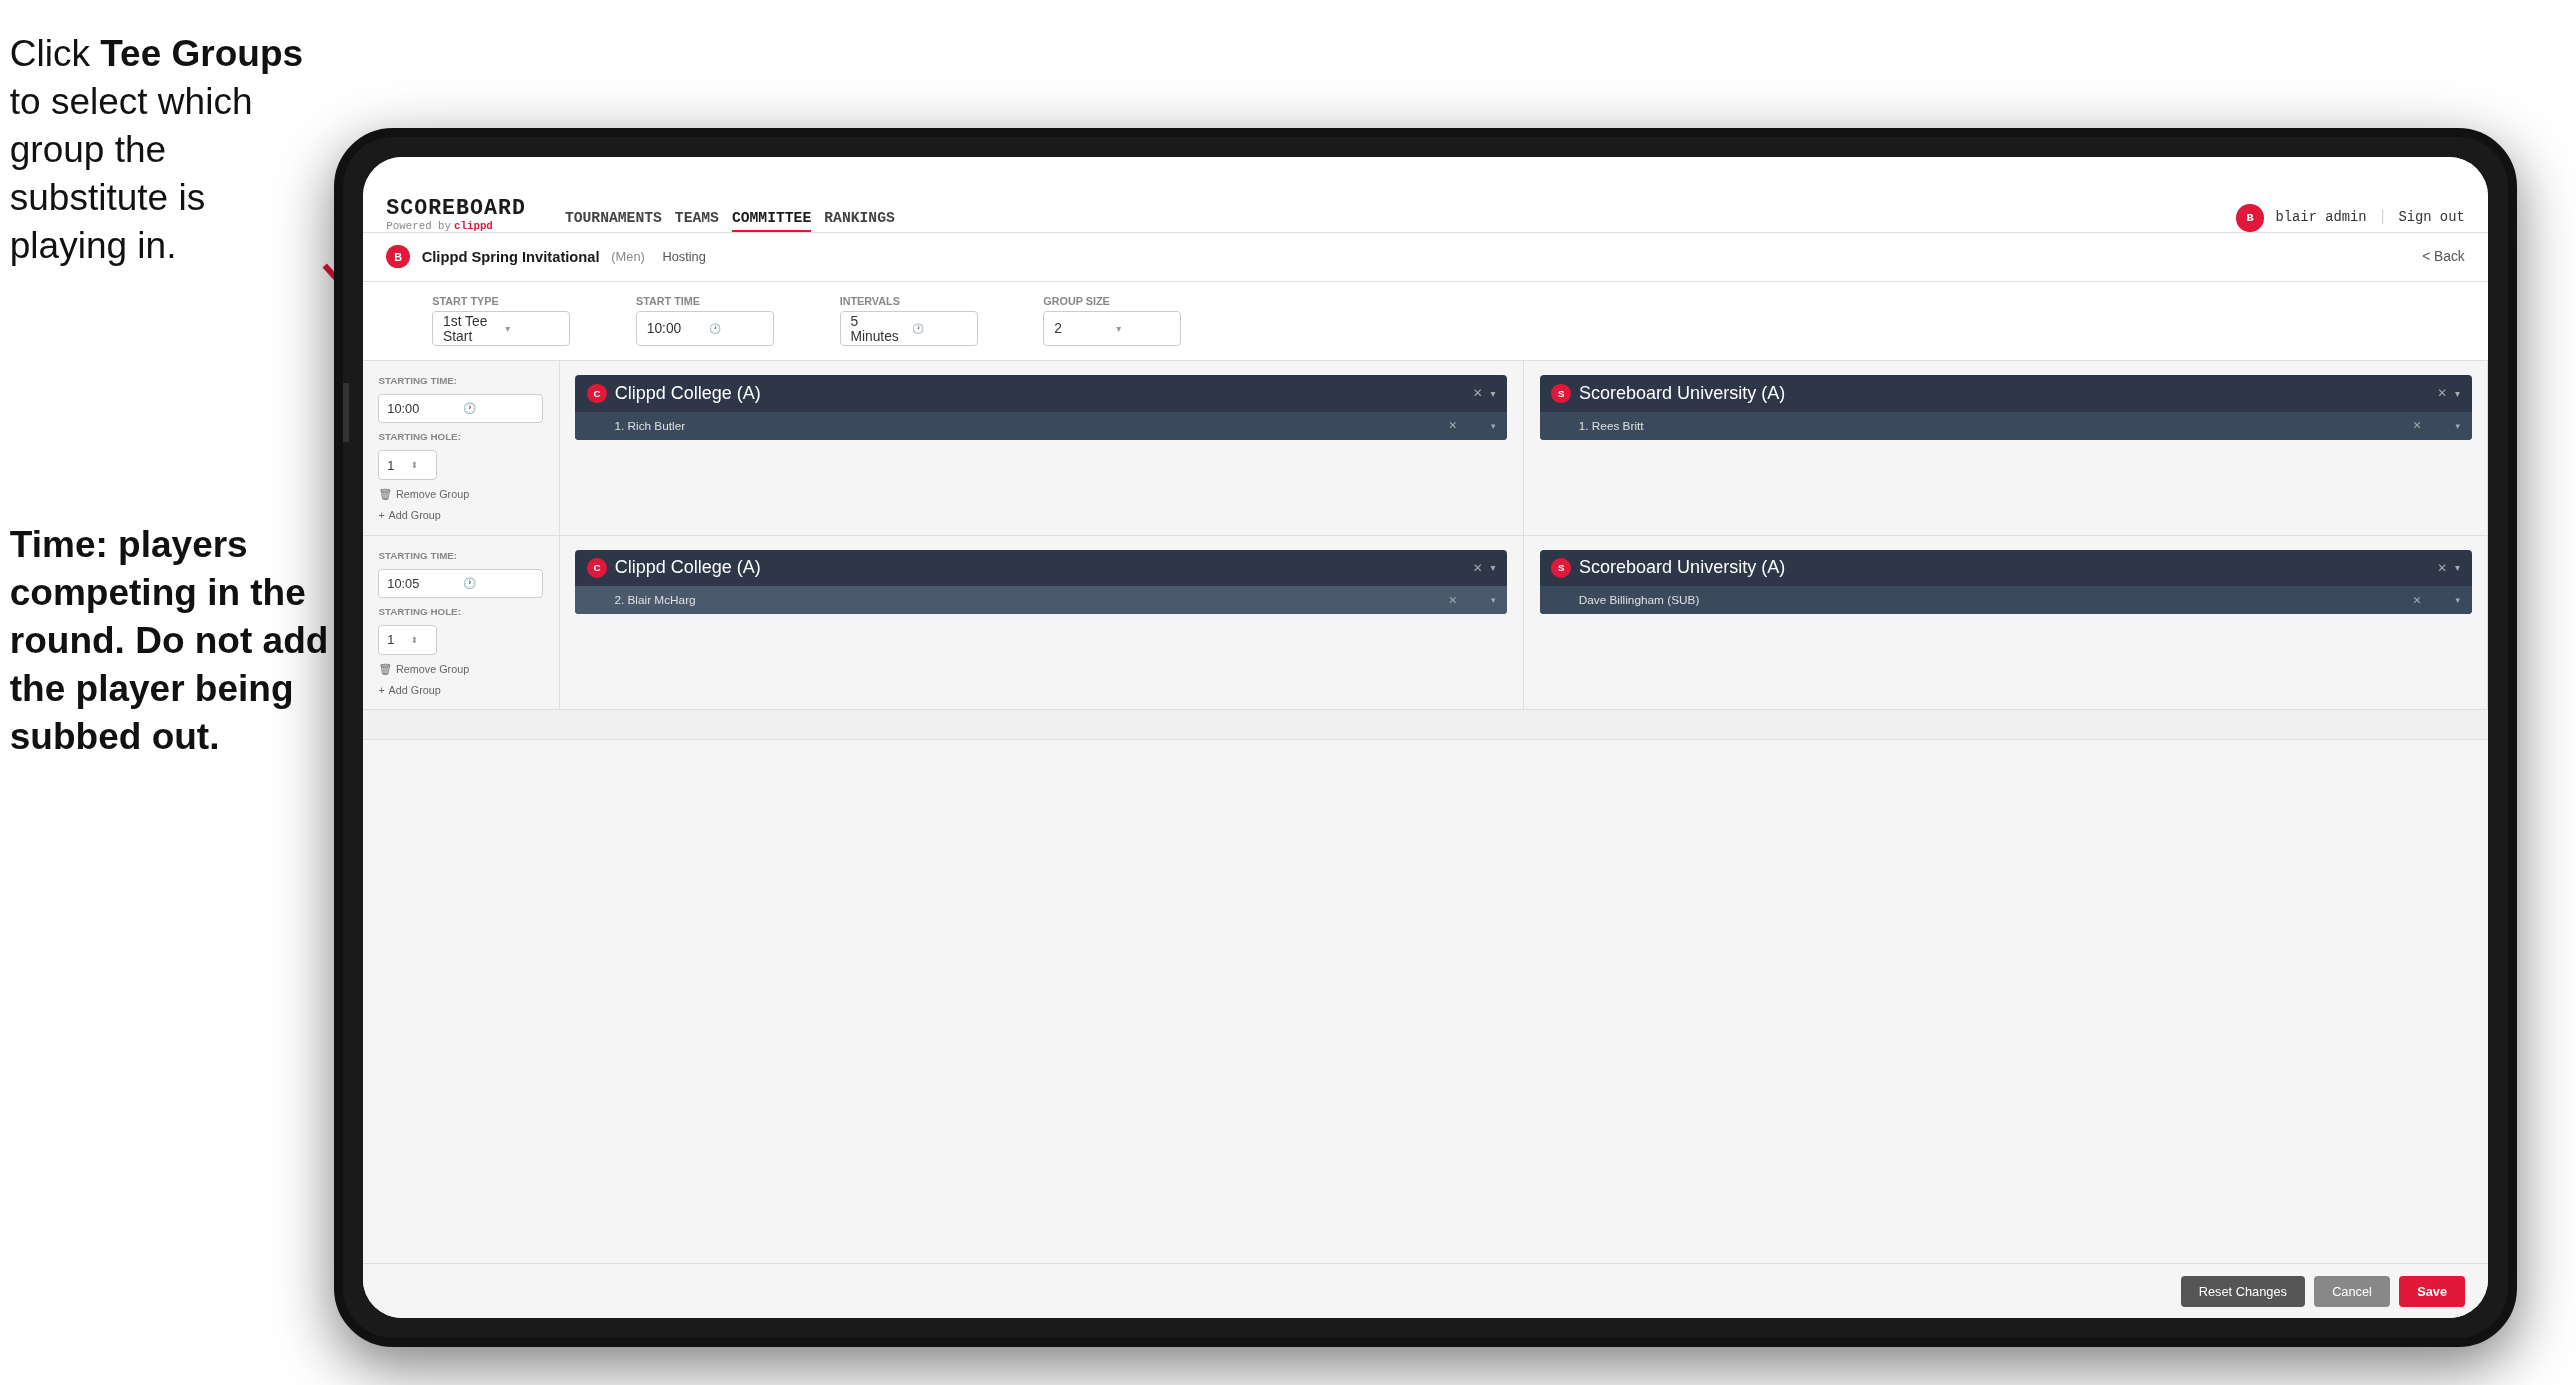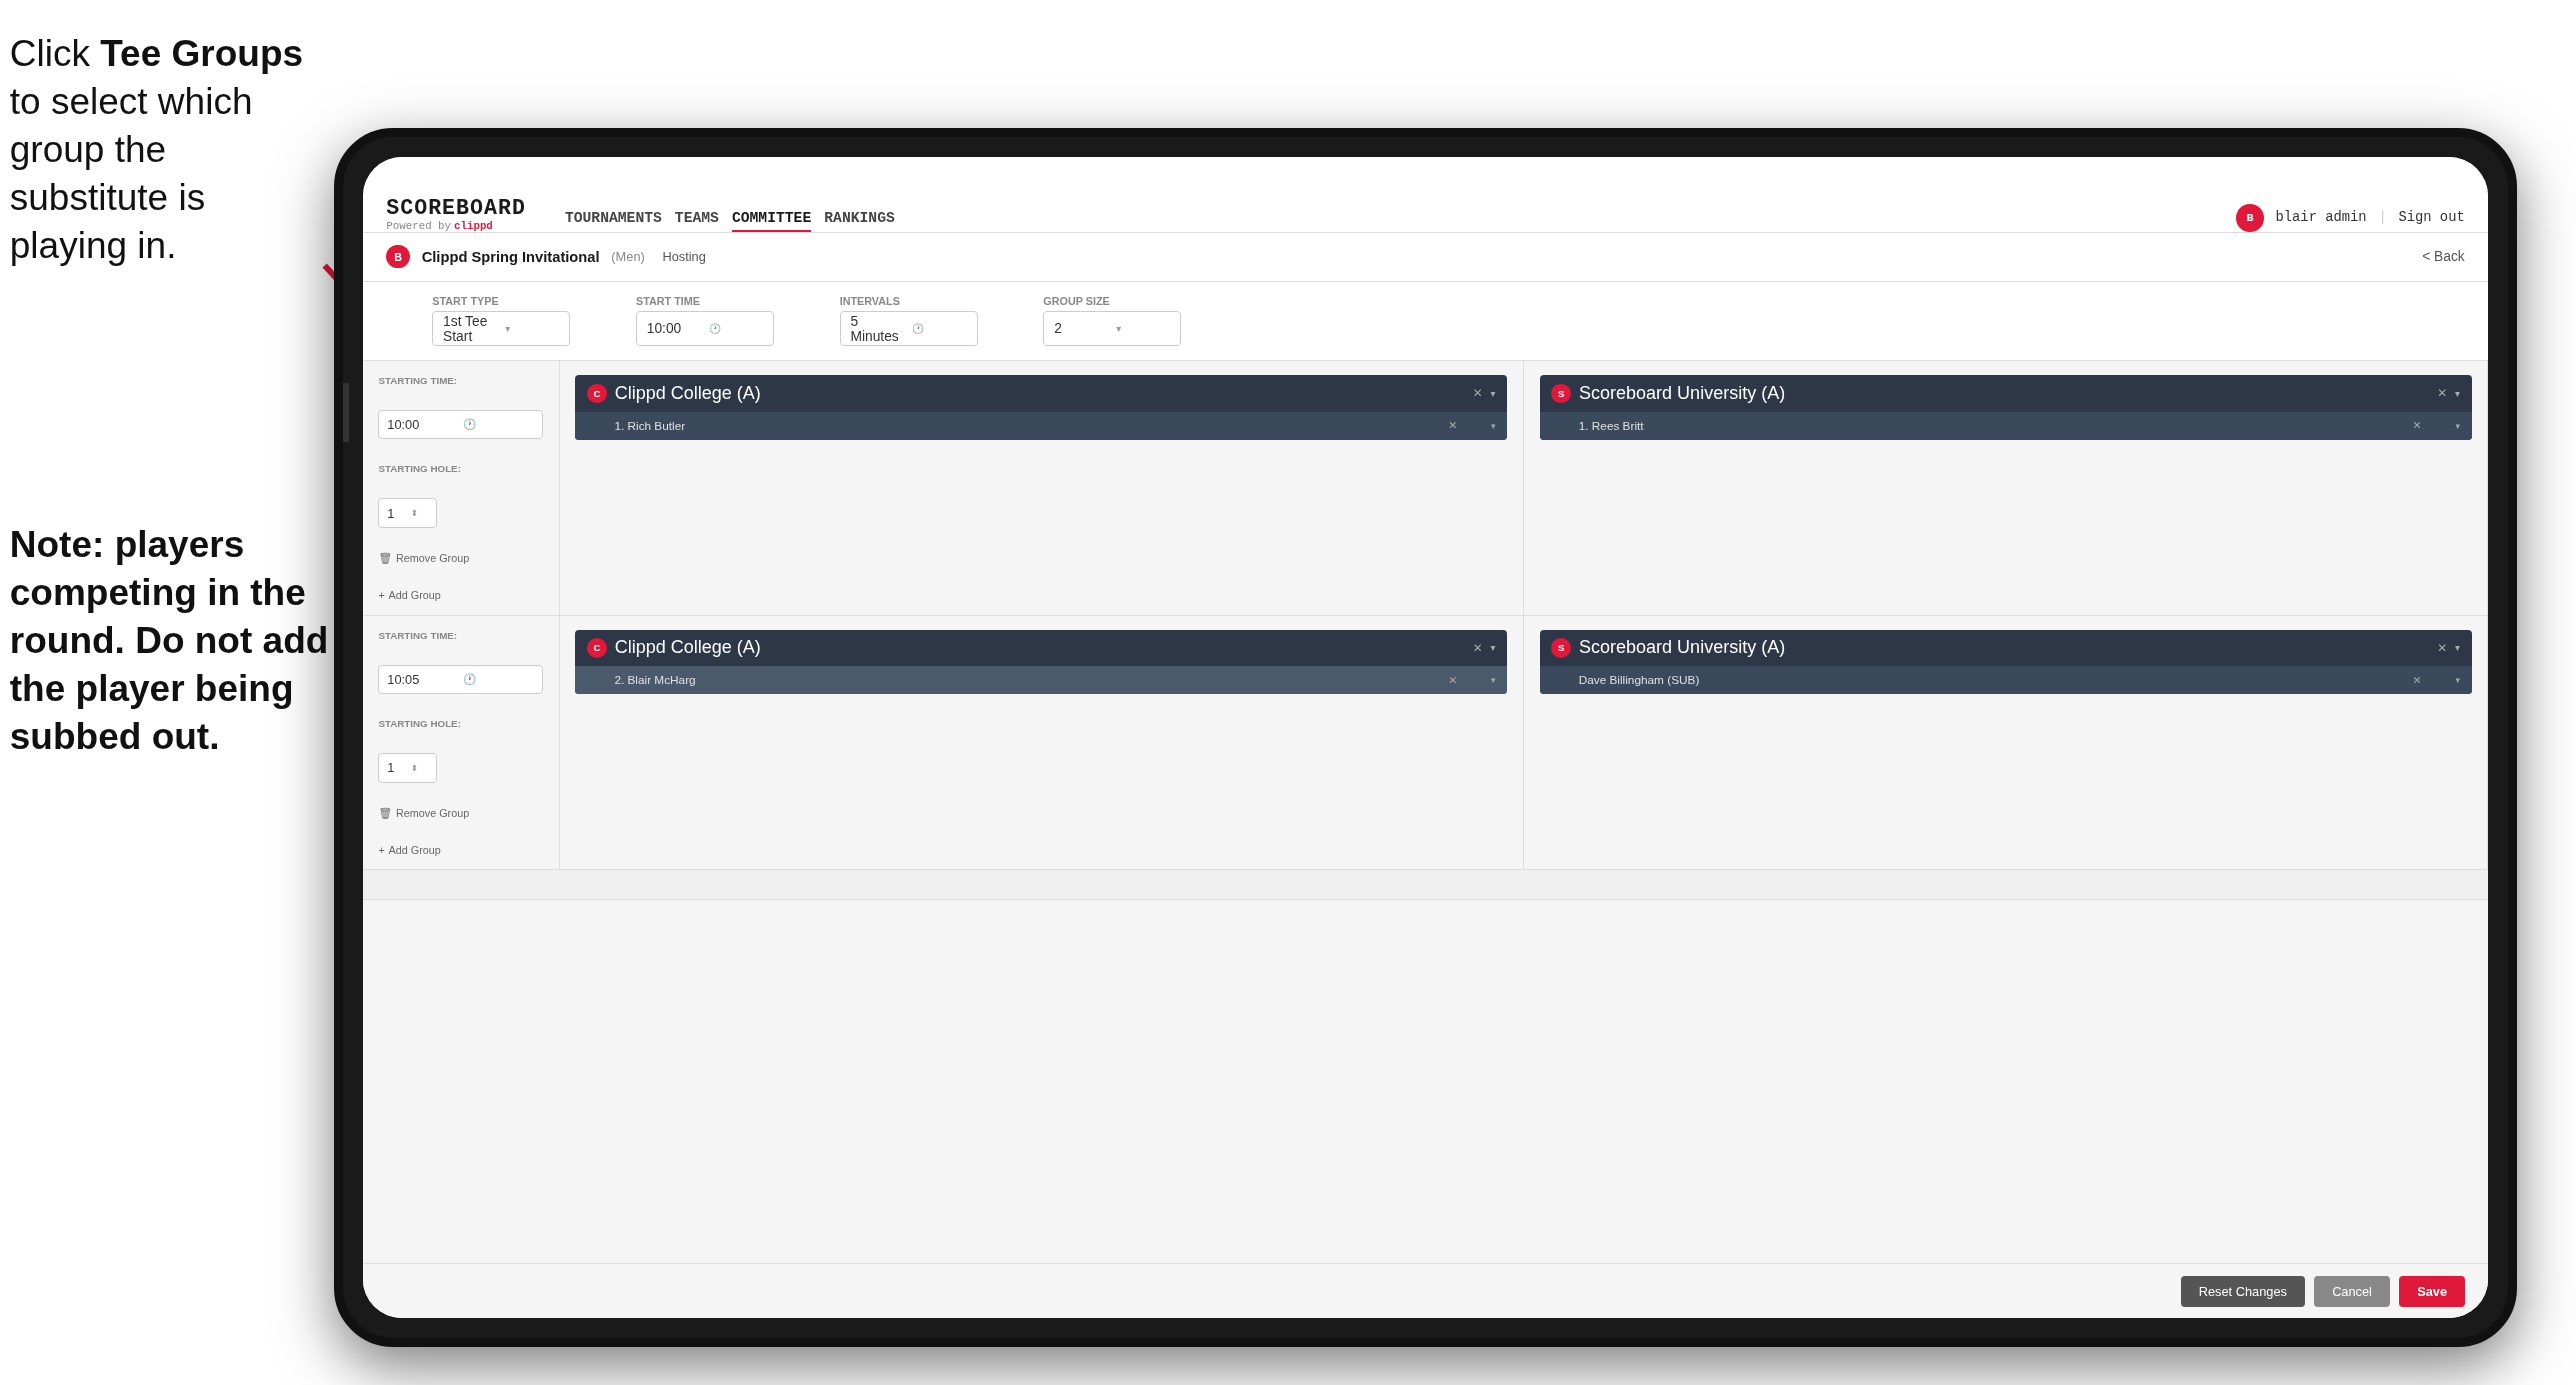--- a/index.html
+++ b/index.html
@@ -313,21 +313,21 @@
       display: grid;
       grid-template-columns: 197px 1fr 1fr;
       border-bottom: 1px solid #ddd;
       background: #f5f5f5;
     }
 
     .tee-row-left {
       padding: 13.8px 15.7px;
       display: flex;
       flex-direction: column;
-      gap: 24px;
+      gap: 8px;
       border-right: 1px solid #ddd;
     }
 
     .time-label {
       font-size: 9.8px;
       color: #888;
       text-transform: uppercase;
       font-weight: 600;
     }
 
@@ -520,21 +520,21 @@
 
   </style>
 </head>
 <body>
 
 <div class="annotation-text">
   <span>Click </span><b>Tee Groups</b><span> to select which group the substitute is playing in.</span>
 </div>
 
 <div class="annotation-note">
-  <b>Note: </b><b style="font-weight:800;">players competing in the round. Do not add the player being subbed out.</b>
+  <b>Time: </b><b style="font-weight:800;">players competing in the round. Do not add the player being subbed out.</b>
 </div>
 
 <div class="annotation-save">
   <span>Click </span><b>Save.</b>
 </div>
 
 <svg class="arrow-svg" xmlns="http://www.w3.org/2000/svg" viewBox="0 0 2620 1409" width="2576" height="1385">
 
   <line x1="330" y1="270" x2="900" y2="900" stroke="#e0193a" stroke-width="6"></line>
   <polygon points="890,920 870,885 920,895" fill="#e0193a"></polygon>

